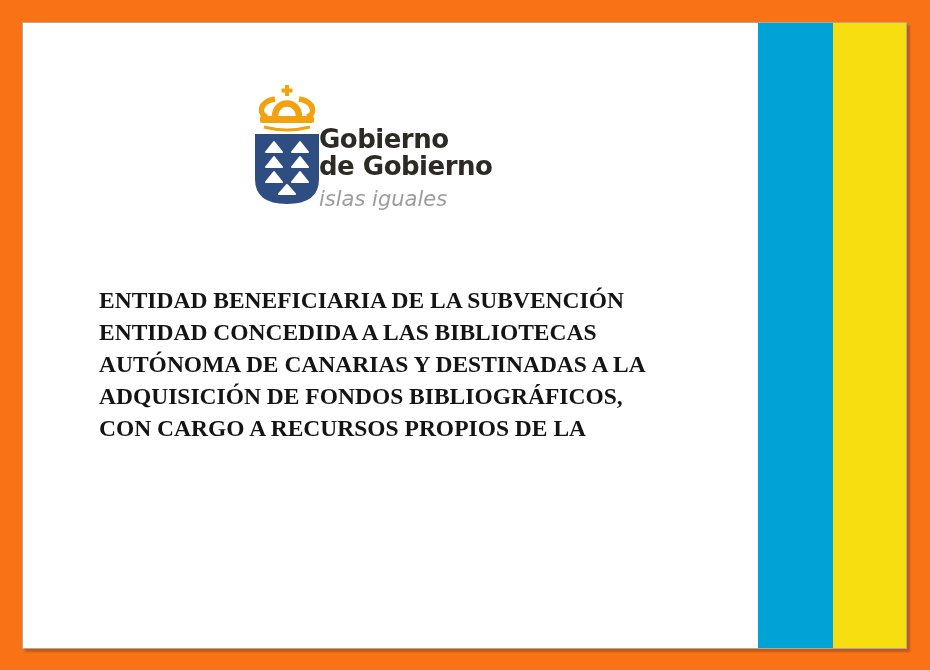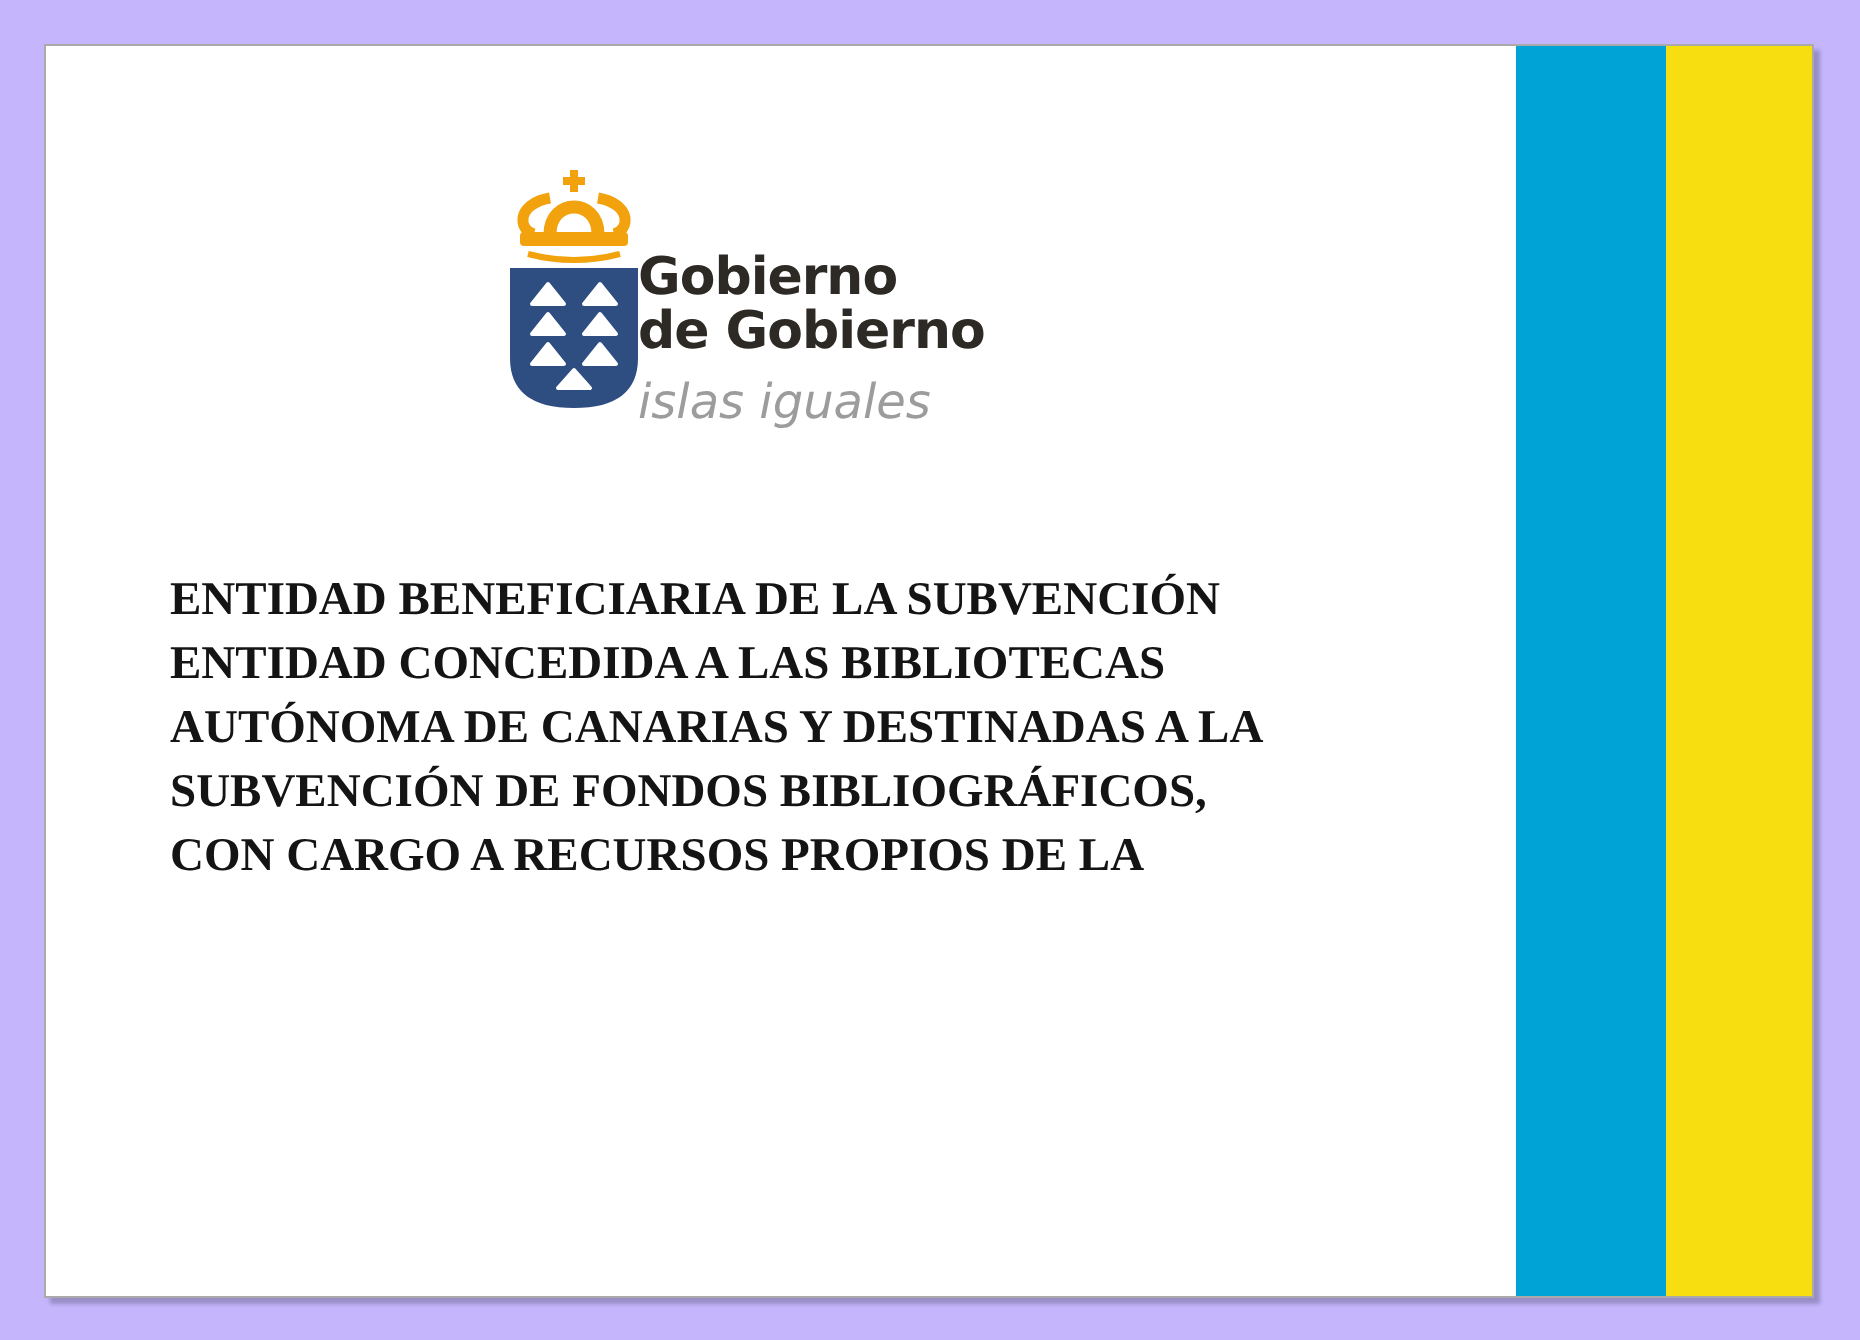--- a/index.html
+++ b/index.html
@@ -5,21 +5,21 @@
   html, body {
     margin: 0;
     padding: 0;
     background: #ffffff;
     font-family: "Liberation Sans", sans-serif;
   }
   .canvas {
     position: relative;
     width: 930px;
     height: 670px;
-    background: #c4b5fd;
+    background: #f97316;
     overflow: hidden;
   }
   .page {
     position: absolute;
     left: 22px;
     top: 22px;
     width: 885px;
     height: 627px;
     background: #ffffff;
     border: 1px solid #aaaaaa;
@@ -59,37 +59,38 @@
     font-size: 26px;
     line-height: 27px;
     letter-spacing: -0.5px;
     color: #2d2a26;
     white-space: nowrap;
   }
   .logo-tagline {
     margin-top: 7px;
     font-family: "DejaVu Sans", sans-serif;
     font-style: italic;
-    font-size: 24px;
+    font-size: 21px;
     color: #9c9c9c;
     white-space: nowrap;
   }
   .headline {
     position: absolute;
     left: 62px;
     top: 261px;
     width: 620px;
   }
   .headline-line {
     font-family: "Liberation Serif", serif;
     font-weight: bold;
     font-size: 23.5px;
     line-height: 32px;
     color: #141414;
     white-space: nowrap;
+    margin-left: 14px;
   }
 </style>
 </head>
 <body>
 
 <div class="canvas">
   <div class="page">
 
     <div class="stripe stripe-blue"></div>
     <div class="stripe stripe-yellow"></div>
@@ -122,18 +123,18 @@
     <div class="logo-text">
       <div class="logo-title-line">Gobierno</div>
       <div class="logo-title-line">de Gobierno</div>
       <div class="logo-tagline">islas iguales</div>
     </div>
 
     <div class="headline">
       <div class="headline-line">ENTIDAD BENEFICIARIA DE LA SUBVENCIÓN</div>
       <div class="headline-line">ENTIDAD CONCEDIDA A LAS BIBLIOTECAS</div>
       <div class="headline-line">AUTÓNOMA DE CANARIAS Y DESTINADAS A LA</div>
-      <div class="headline-line">SUBVENCIÓN DE FONDOS BIBLIOGRÁFICOS,</div>
+      <div class="headline-line">ADQUISICIÓN DE FONDOS BIBLIOGRÁFICOS,</div>
       <div class="headline-line">CON CARGO A RECURSOS PROPIOS DE LA</div>
     </div>
 
   </div>
 </div>
 
 </body></html>

